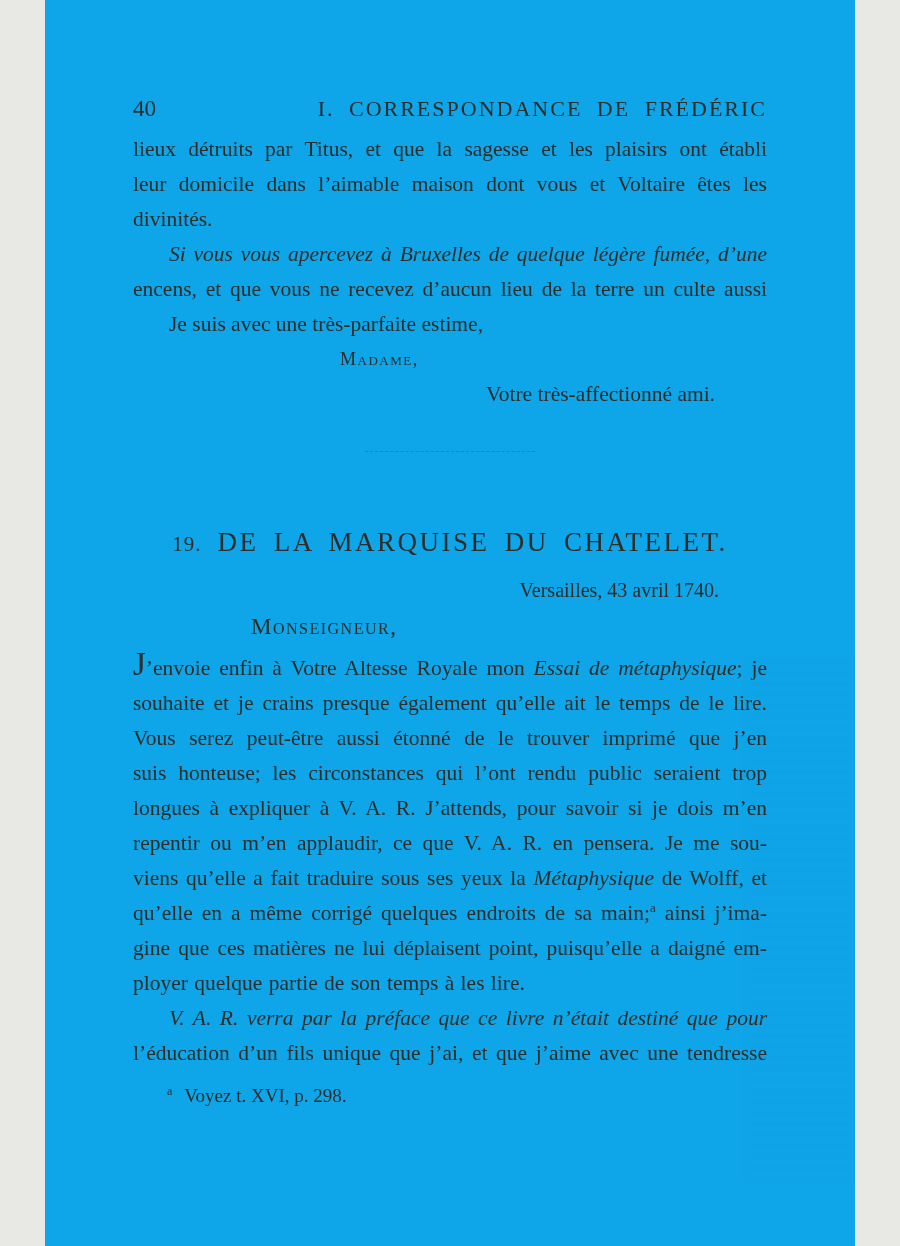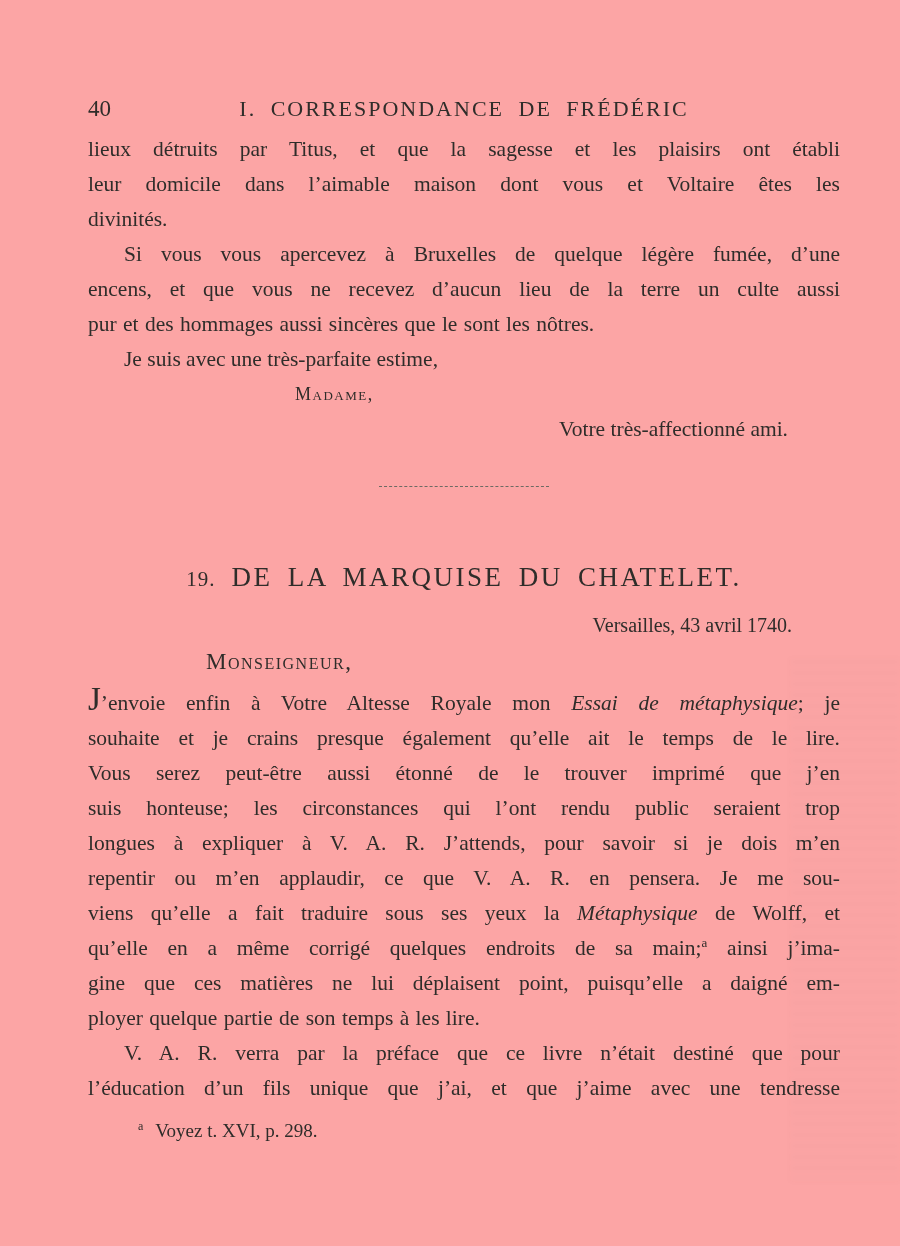--- a/index.html
+++ b/index.html
@@ -2,28 +2,28 @@
 <html lang="fr"><head>
 <meta charset="utf-8">
 <style>
   html, body {
     margin: 0;
     padding: 0;
     background: #e8e8e4;
   }
   .page {
     position: relative;
-    width: 900px;
+    width: 810px;
     height: 1246px;
     margin: 0 auto;
-    background: #fca5a5;
+    background: #0ea5e9;
     color: #2f2d2a;
     font-family: "Liberation Serif", "DejaVu Serif", serif;
     box-sizing: border-box;
-    padding: 96px 60px 0 88px;
+    padding: 96px 88px 0 88px;
     overflow: hidden;
   }
   
   .page::after {
     content: "";
     position: absolute;
     right: 0;
     top: 660px;
     width: 110px;
     height: 520px;
@@ -38,37 +38,37 @@
     height: 30px;
     margin-bottom: 6px;
     font-size: 23px;
   }
   .page-number {
     position: absolute;
     left: 0;
     top: 0;
   }
   .running-header {
-    text-align: center;
+    text-align: right;
     letter-spacing: 2px;
     word-spacing: 7px;
     font-size: 22px;
   }
 
   .body-text { font-size: 21.5px; }
 
   .para { margin: 0; }
   .line {
     line-height: 35px;
     text-align: justify;
     text-align-last: justify;
     word-spacing: 1px;
   }
   .line.last { text-align-last: left; }
-  .para.indent .line:first-child { text-indent: 36px; }
+  .para.indent .line:first-child { text-indent: 36px; font-style: italic; }
 
   .it { font-style: italic; }
   .sup { font-size: 13px; vertical-align: super; line-height: 0; }
   .initial { font-size: 33px; line-height: 1; }
 
   .closing-line {
     line-height: 35px;
     margin-left: 36px;
   }
   .salutation-madame {
@@ -120,21 +120,21 @@
     line-height: 30px;
     margin-left: 118px;
     font-variant: small-caps;
     letter-spacing: 1.5px;
     font-size: 23px;
   }
   .letter-body { margin-top: 6px; }
 
   .footnote {
     margin-top: 12px;
-    margin-left: 50px;
+    margin-left: 34px;
     font-size: 19px;
     line-height: 26px;
   }
   .footnote .sup { margin-right: 12px; font-size: 12px; }
 </style>
 </head>
 <body>
 
 <div class="page">
 
@@ -146,21 +146,20 @@
   <div class="body-text">
     <div>
         <div class="para">
           <div class="line"><span>lieux détruits par Titus, et que la sagesse et les plaisirs ont établi</span></div>
           <div class="line"><span>leur domicile dans l’aimable maison dont vous et Voltaire êtes les</span></div>
           <div class="line last"><span>divinités.</span></div>
         </div>
         <div class="para indent">
           <div class="line"><span>Si vous vous apercevez à Bruxelles de quelque légère fumée, d’une</span></div>
           <div class="line"><span>encens, et que vous ne recevez d’aucun lieu de la terre un culte aussi</span></div>
-          <div class="line last"><span>pur et des hommages aussi sincères que le sont les nôtres.</span></div>
         </div>
       </div>
     <div class="closing-line">Je suis avec une très-parfaite estime,</div>
     <div class="salutation-madame">Madame,</div>
     <div class="signature-line">Votre très-affectionné ami.</div>
   </div>
 
   <hr class="section-divider">
 
   <div class="letter-heading">

